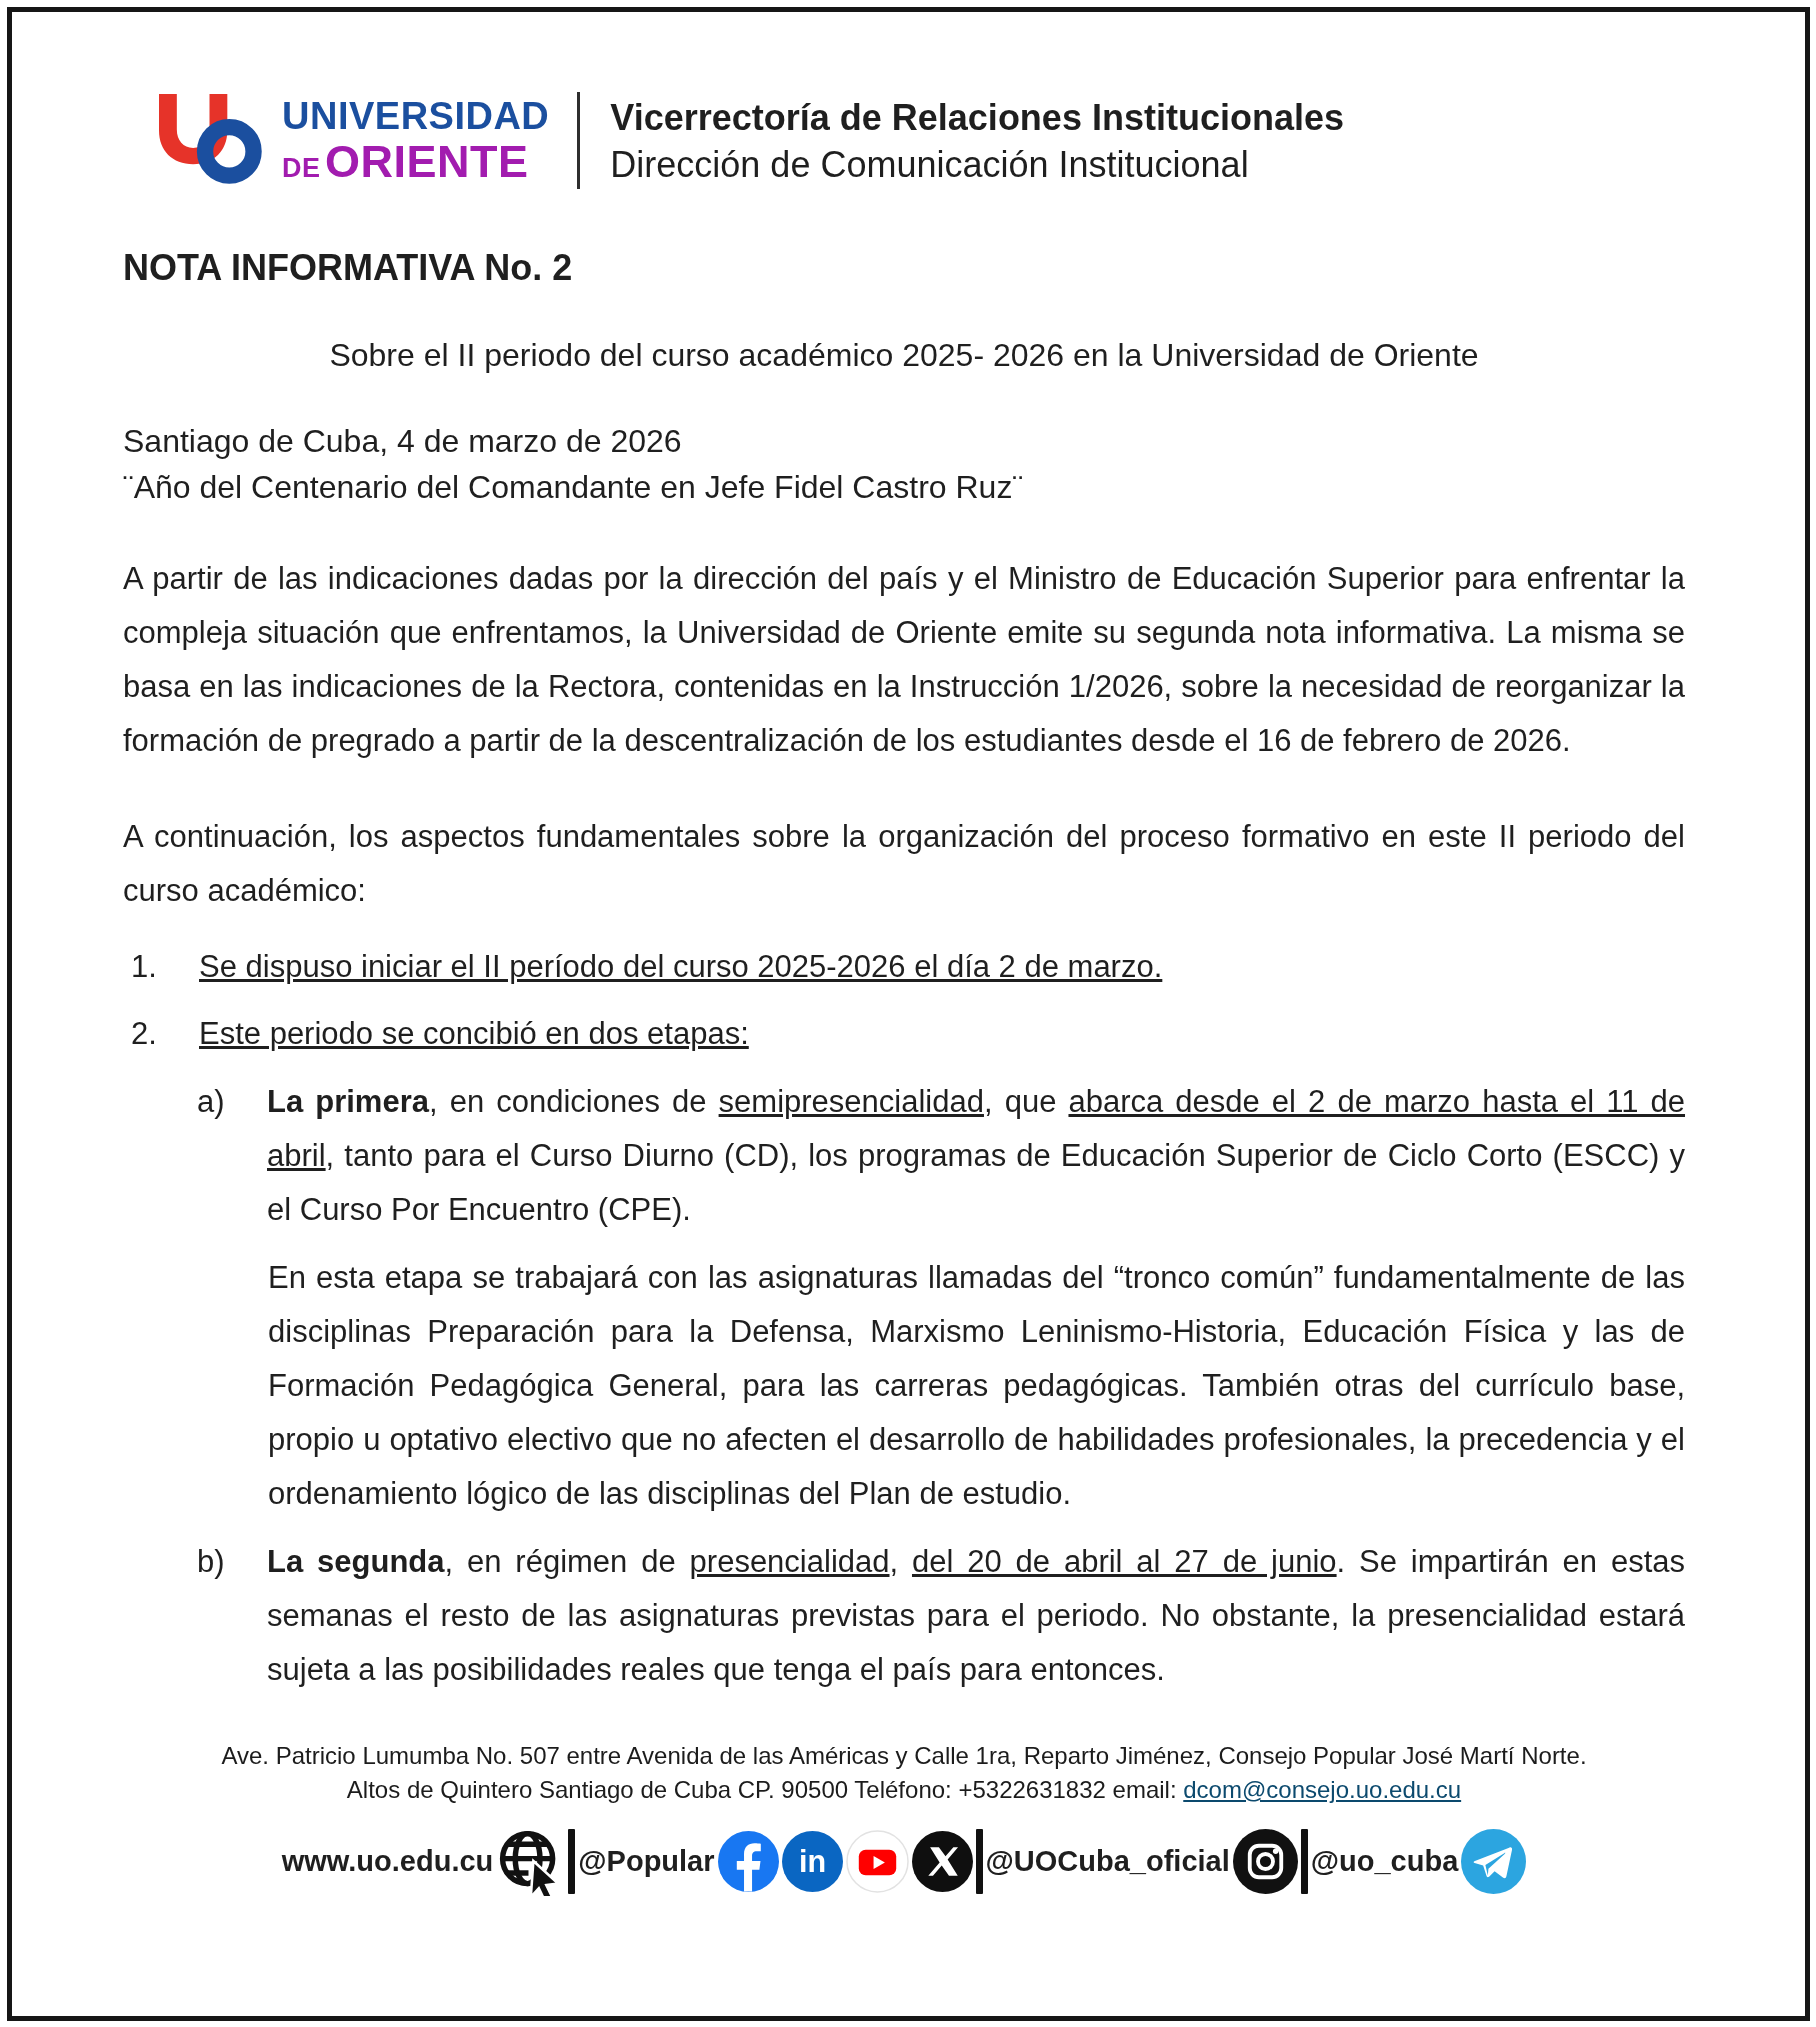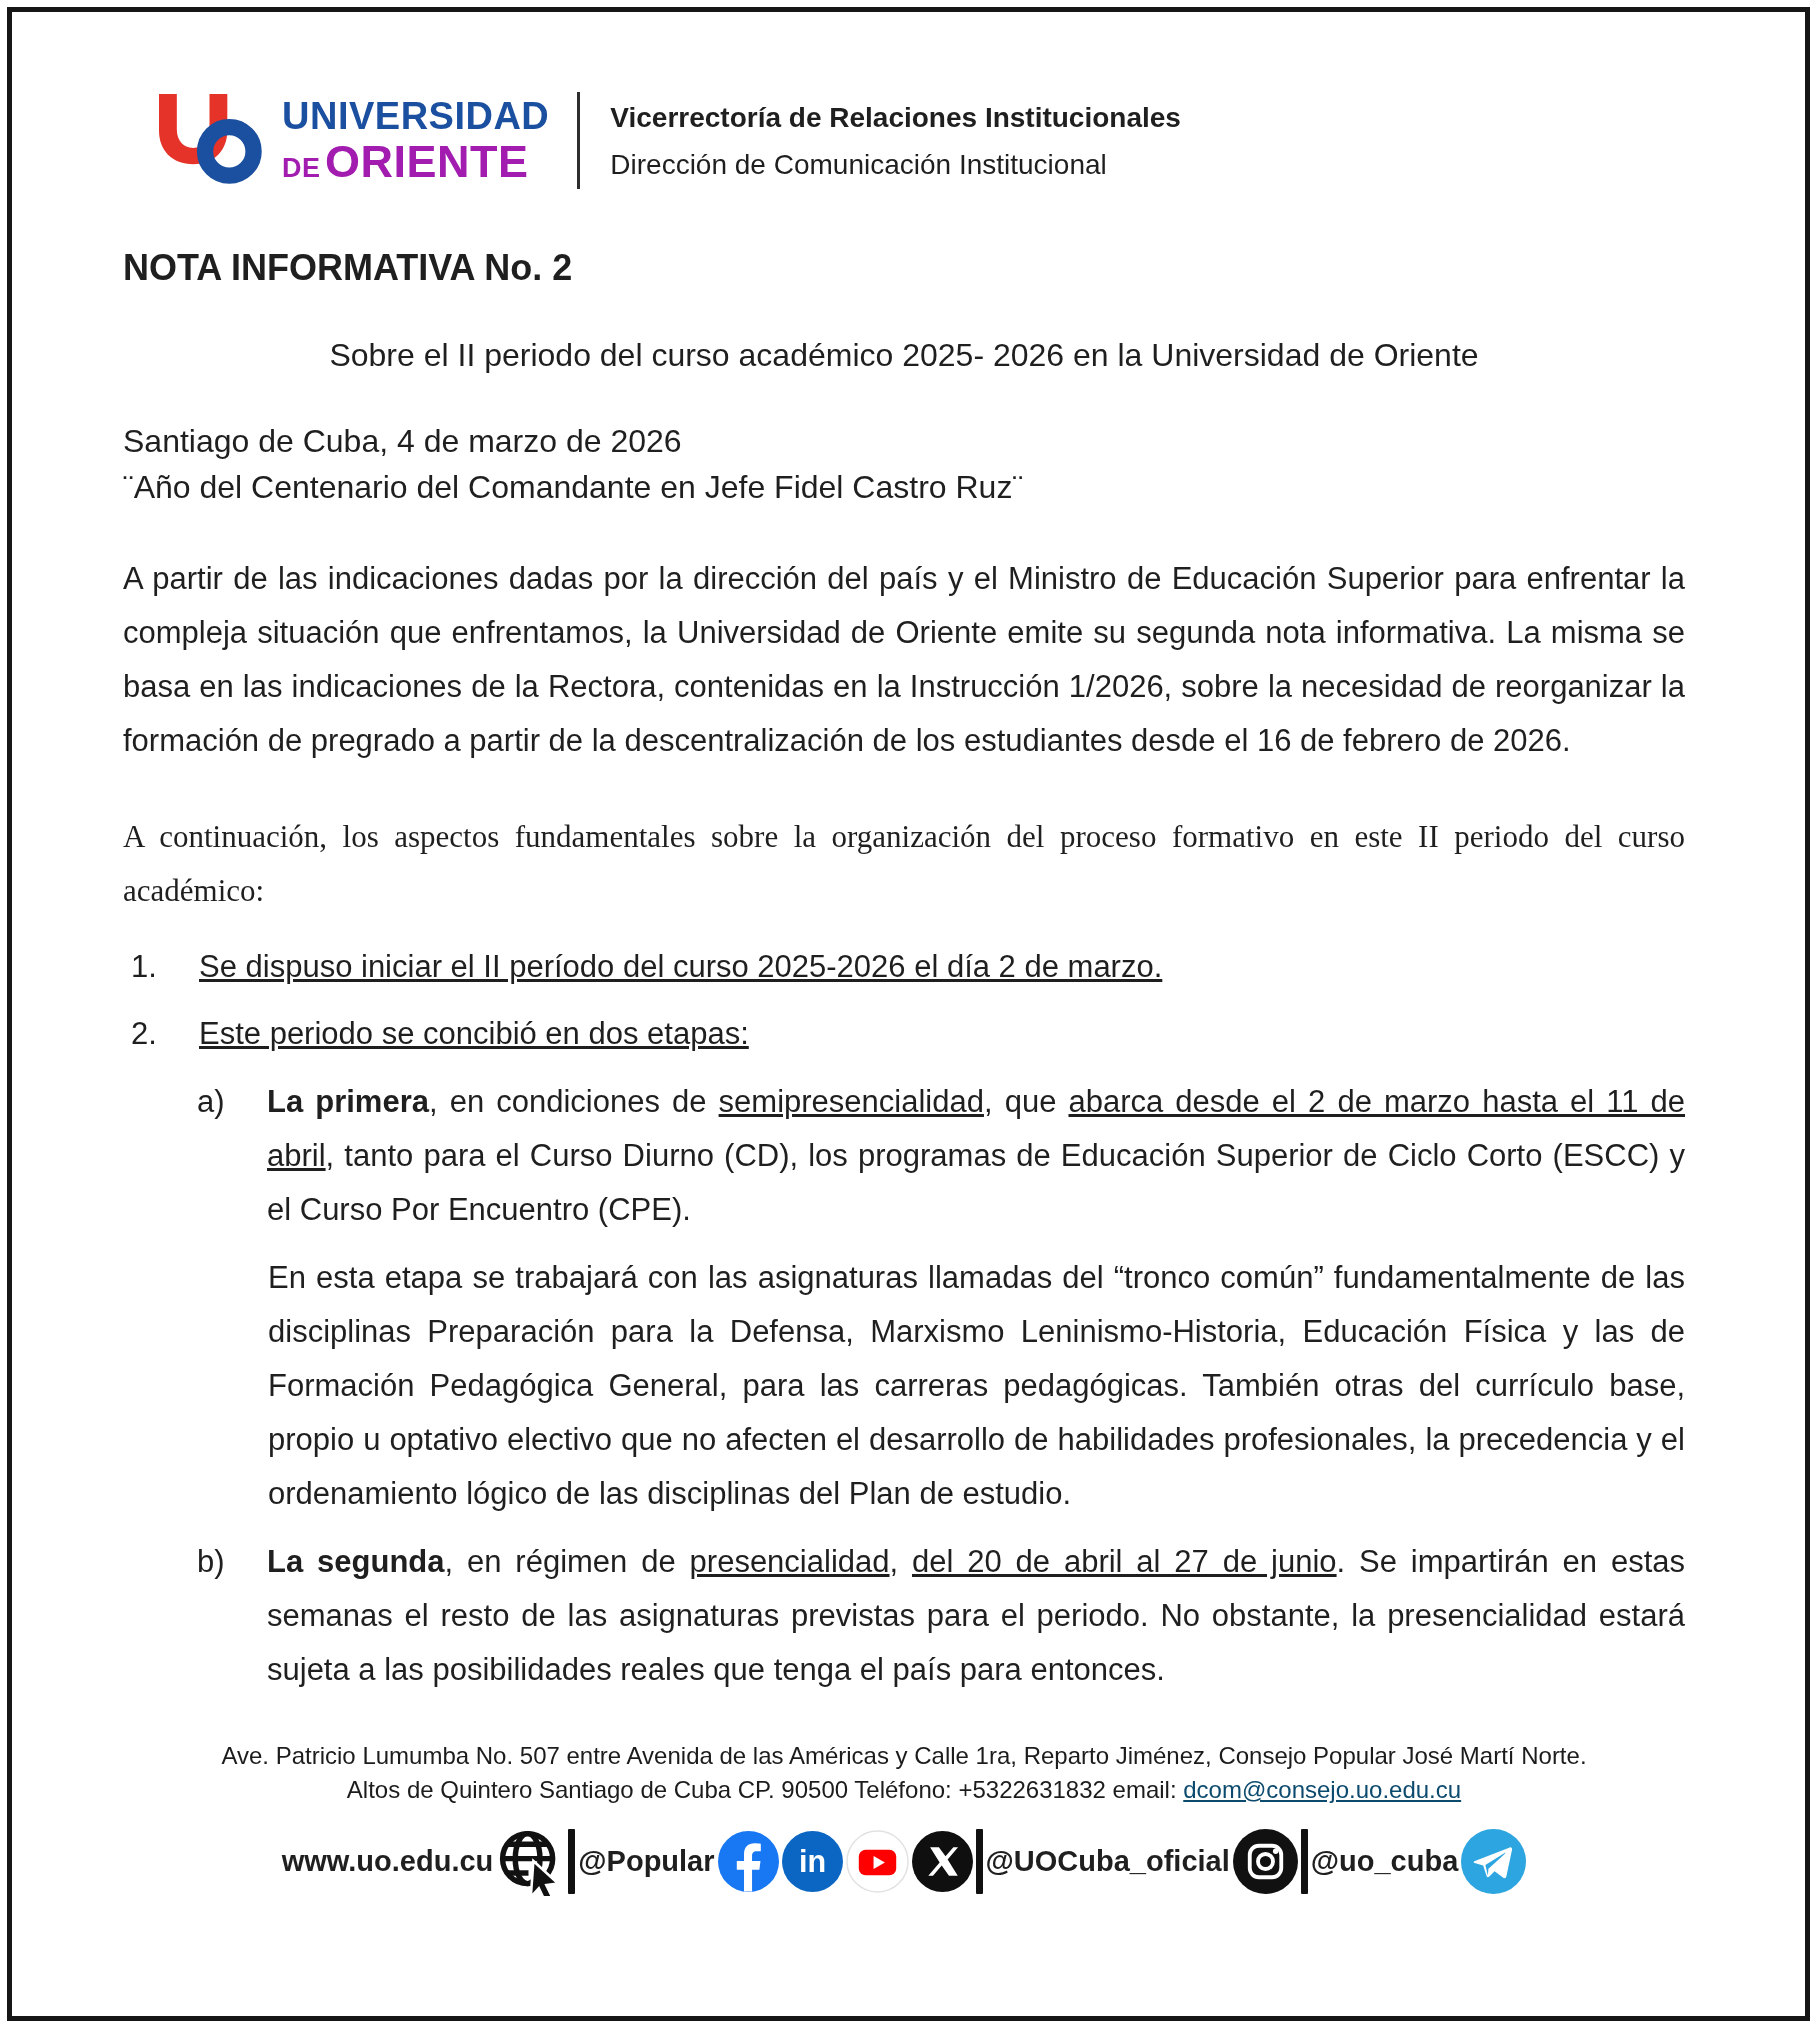--- a/index.html
+++ b/index.html
@@ -15,33 +15,33 @@
 
   
   .hdr { display:flex; align-items:center; margin-left:28px; margin-bottom:57px; }
   .logo-mark { flex:0 0 auto; }
   .logo-text { margin-left:14px; line-height:1; }
   .logo-line1 { font-size:38px; font-weight:bold; color:#1b4f9f; letter-spacing:0.5px; }
   .logo-line2 { margin-top:4px; color:#a21caf; font-weight:bold; }
   .logo-de { font-size:27px; letter-spacing:0.5px; }
   .logo-oriente { font-size:45px; letter-spacing:0.5px; }
   .hdr-divider { width:3px; height:97px; background:#2e2e2e; margin:0 30px 0 28px; }
-  .office { font-size:28px; line-height:47px; }
+  .office { font-size:36px; line-height:47px; }
   .office .l1 { font-weight:bold; }
 
   
   .title { text-align:left; font-weight:bold; font-size:36px; margin-bottom:48px; }
   .subtitle { text-align:center; font-size:32px; margin-bottom:44px; }
   .dateline, .motto { font-size:32px; line-height:46px; }
   .motto { margin-bottom:42px; }
 
   
   .para { font-size:31px; line-height:54px; text-align:justify; }
   .p1 { margin-bottom:42px; }
-  .p2 { margin-bottom:22px;font-family:Liberation Serif, serif; }
+  .p2 { margin-bottom:22px; }
 
   .num-item { display:flex; margin-bottom:13px; }
   .num-item .marker { flex:0 0 76px; font-size:31px; line-height:54px; padding-left:8px; }
   .num-item .txt { flex:1;text-decoration:underline; }
 
   .let-item { display:flex; margin-left:74px; margin-top:14px; }
   .let-item .marker { flex:0 0 70px; font-size:31px; line-height:54px; }
   .let-item .txt { flex:1; }
   .sub-para { margin-left:145px; margin-top:14px; }
 

